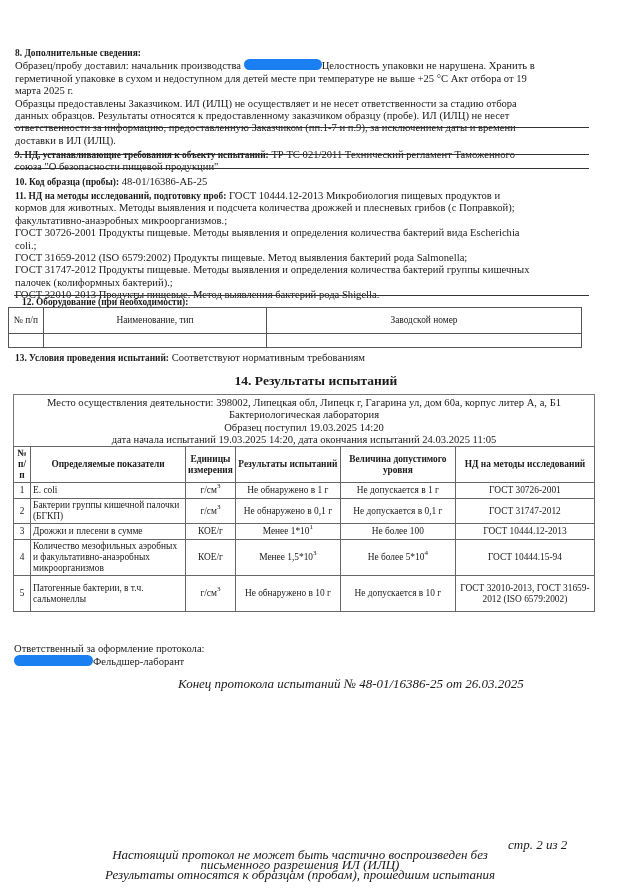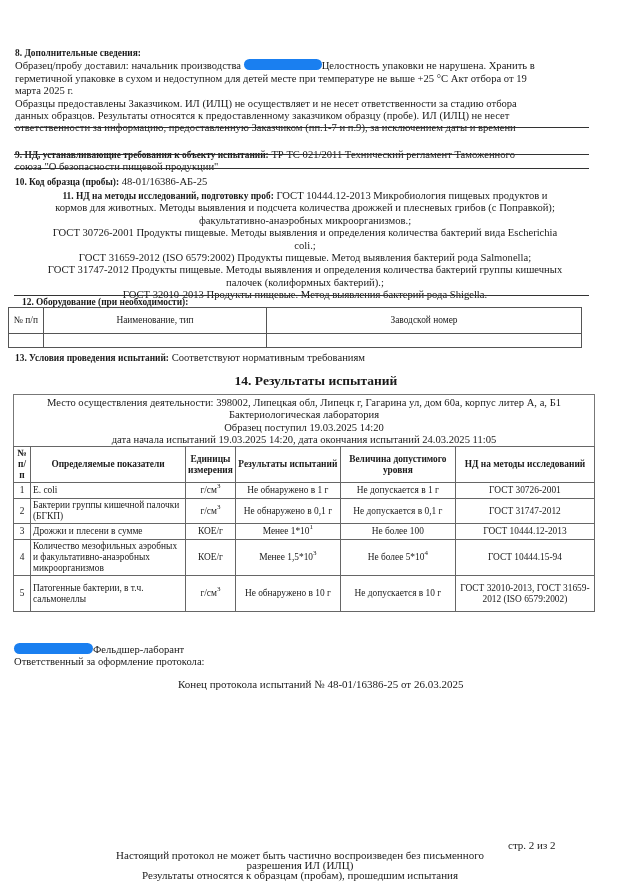--- a/index.html
+++ b/index.html
@@ -19,51 +19,52 @@
   .sec { position: absolute; left: 15px; width: 580px; margin-top: 20px; }
   table { border-collapse: collapse; }
   .equip td { border: 1px solid #555; text-align: center; font-size: 9.4px; line-height: 11px; }
   .res { position: absolute; left: 13px; width: 582px; }
   .res td, .res th { border: 1px solid #666; font-size: 9.4px; line-height: 11px; padding: 1px 2px; }
   .res th { font-weight: bold; text-align: center; }
   .res td.c { text-align: center; }
   .res td.l { text-align: left; }
   sup { font-size: 7px; line-height: 0; vertical-align: 5px; }
   .center { text-align: center; }
-  .small { font-size: 11px; line-height: 10px; }
+  .small { font-size: 13px; line-height: 10px; font-style: italic; }
 </style>
 </head>
 <body>
 
 <div class="sec" style="top:27px;">
   <div class="lbl">8. Дополнительные сведения:</div>
   <div>
     <span>Образец/пробу доставил: начальник производства</span>
     <span class="redact" style="width: 78px; background: rgb(26, 127, 240);"></span><span>Целостность упаковки не нарушена. Хранить в</span>
   </div>
   <div>герметичной упаковке в сухом и недоступном для детей месте при температуре не выше +25 °С  Акт отбора от 19</div>
   <div>марта 2025 г.</div>
   <div>Образцы предоставлены Заказчиком. ИЛ (ИЛЦ) не осуществляет и не несет ответственности за стадию отбора</div>
   <div>данных образцов. Результаты относятся к предоставленному заказчиком образцу (пробе). ИЛ (ИЛЦ) не несет</div>
   <div>ответственности за информацию, предоставленную Заказчиком (пп.1-7 и п.9), за исключением даты и времени</div>
+  <div>доставки в ИЛ (ИЛЦ).</div>
 </div>
 <div class="hr" style="top:127px;"></div>
 
 <div class="sec" style="top:129px;">
   <div><span class="lbl">9. НД, устанавливающие требования к объекту испытаний:</span> <span>ТР ТС 021/2011 Технический регламент Таможенного</span></div>
   <div>союза "О безопасности пищевой продукции"</div>
 </div>
 <div class="hr" style="top:154px;"></div>
 
 <div class="sec" style="top:156px;">
   <span class="lbl">10. Код образца (пробы):</span> <span>48-01/16386-АБ-25</span>
 </div>
 <div class="hr" style="top:168px;"></div>
 
-<div class="sec" style="top:170px;text-align:center;">
+<div class="sec" style="top:170px;">
   <div><span class="lbl">11. НД на методы исследований, подготовку проб:</span> <span>ГОСТ 10444.12-2013 Микробиология пищевых продуктов и</span></div>
   <div>кормов для животных. Методы выявления и подсчета количества дрожжей и плесневых грибов (с Поправкой);</div>
   <div>факультативно-анаэробных микроорганизмов.;</div>
   <div>ГОСТ 30726-2001 Продукты пищевые. Методы выявления и определения количества бактерий вида Escherichia</div>
   <div>coli.;</div>
   <div>ГОСТ 31659-2012 (ISO 6579:2002) Продукты пищевые. Метод выявления бактерий рода Salmonella;</div>
   <div>ГОСТ 31747-2012 Продукты пищевые. Методы выявления и определения количества бактерий группы кишечных</div>
   <div>палочек (колиформных бактерий).;</div>
   <div>ГОСТ 32010-2013 Продукты пищевые. Метод выявления бактерий рода Shigella.</div>
 </div>
@@ -145,22 +146,22 @@
     <td class="l">Патогенные бактерии, в т.ч. сальмонеллы</td>
     <td class="c"><span>г/см</span><sup>3</sup></td>
     <td class="c"><span>Не обнаружено в 10 г</span><sup></sup></td>
     <td class="c"><span>Не допускается в 10 г</span><sup></sup></td>
     <td class="c">ГОСТ 32010-2013, ГОСТ 31659-2012 (ISO 6579:2002)</td>
   </tr>
 </tbody>
   </table>
 
 <div class="abs" style="left:14px; top:643px;">
+  <div>Ответственный за оформление протокола:</div>
   <div><span class="redact" style="width: 79px; background: rgb(26, 127, 240);"></span><span>Фельдшер-лаборант</span></div>
-  <div>Ответственный за оформление протокола:</div>
 </div>
 
 <div class="abs small" style="left:178px; top:679px;">Конец протокола испытаний № 48-01/16386-25 от 26.03.2025</div>
 
 <div class="abs small" style="left:508px; top:840px;">стр. 2 из 2</div>
 <div class="abs small center" style="left:100px; width:400px; top:850px;">
   <div>Настоящий протокол не может быть частично воспроизведен без письменного разрешения ИЛ (ИЛЦ)</div>
   <div>Результаты относятся к образцам (пробам), прошедшим испытания</div>
 </div>
 

